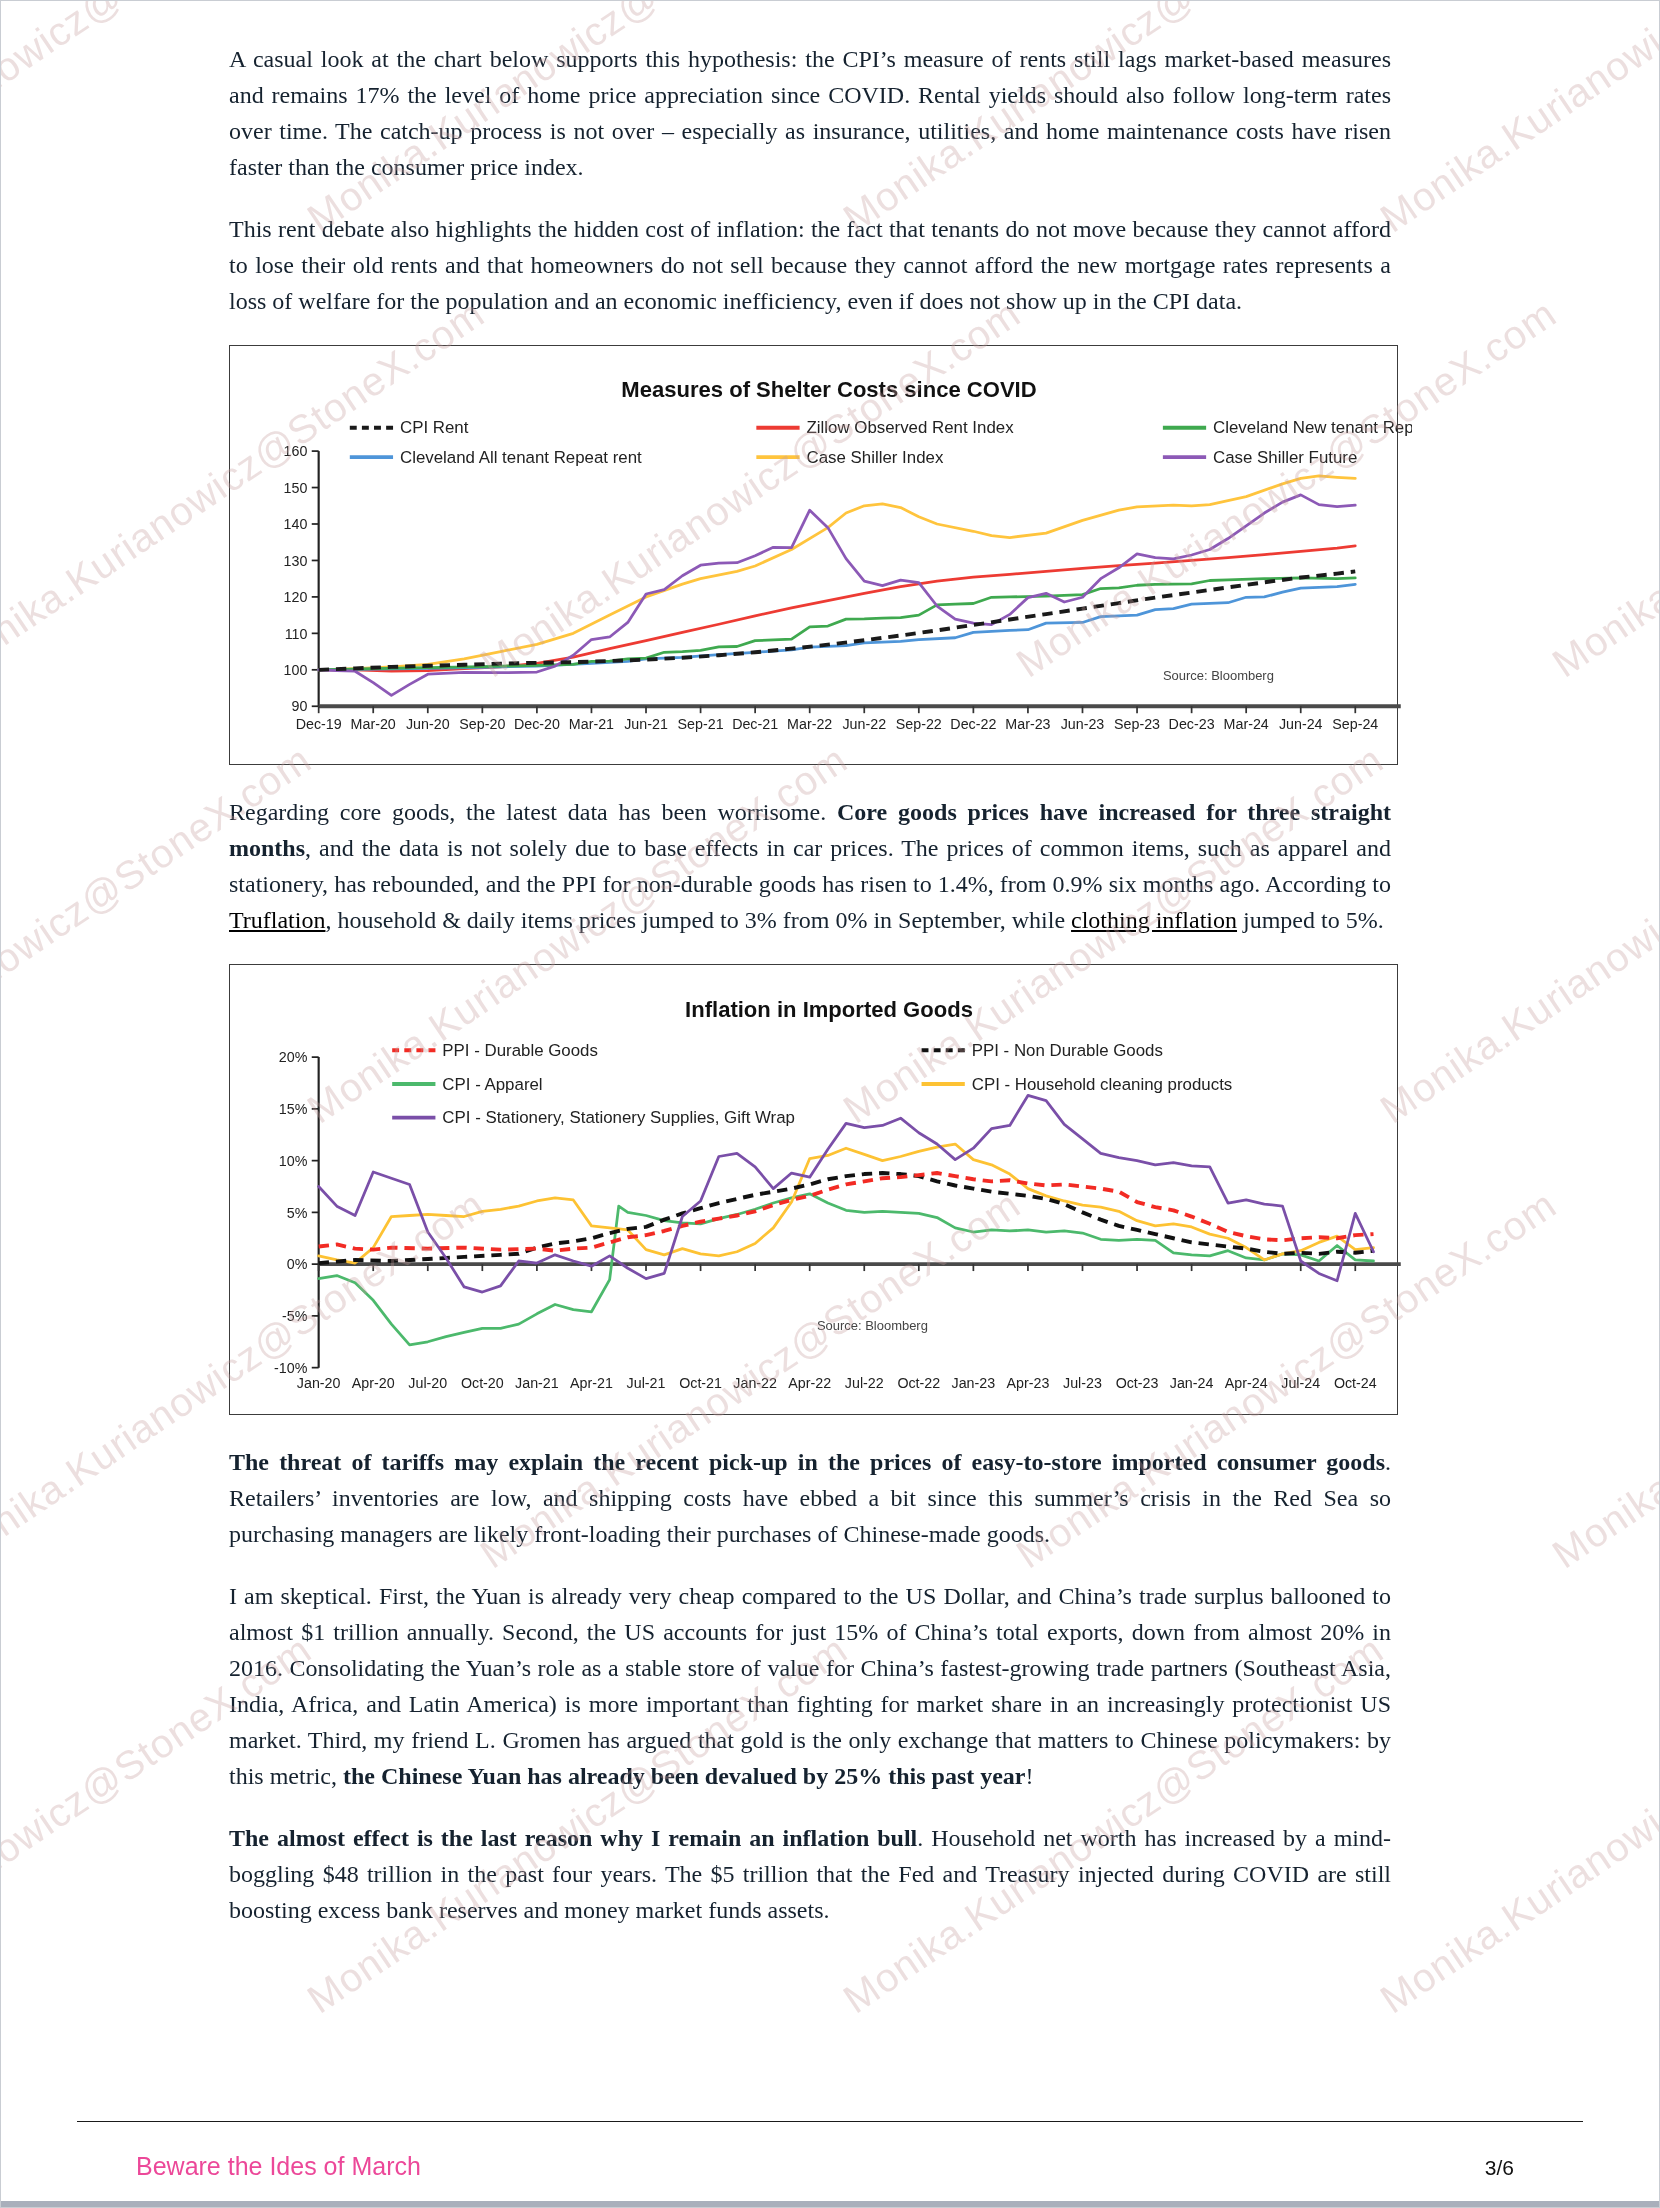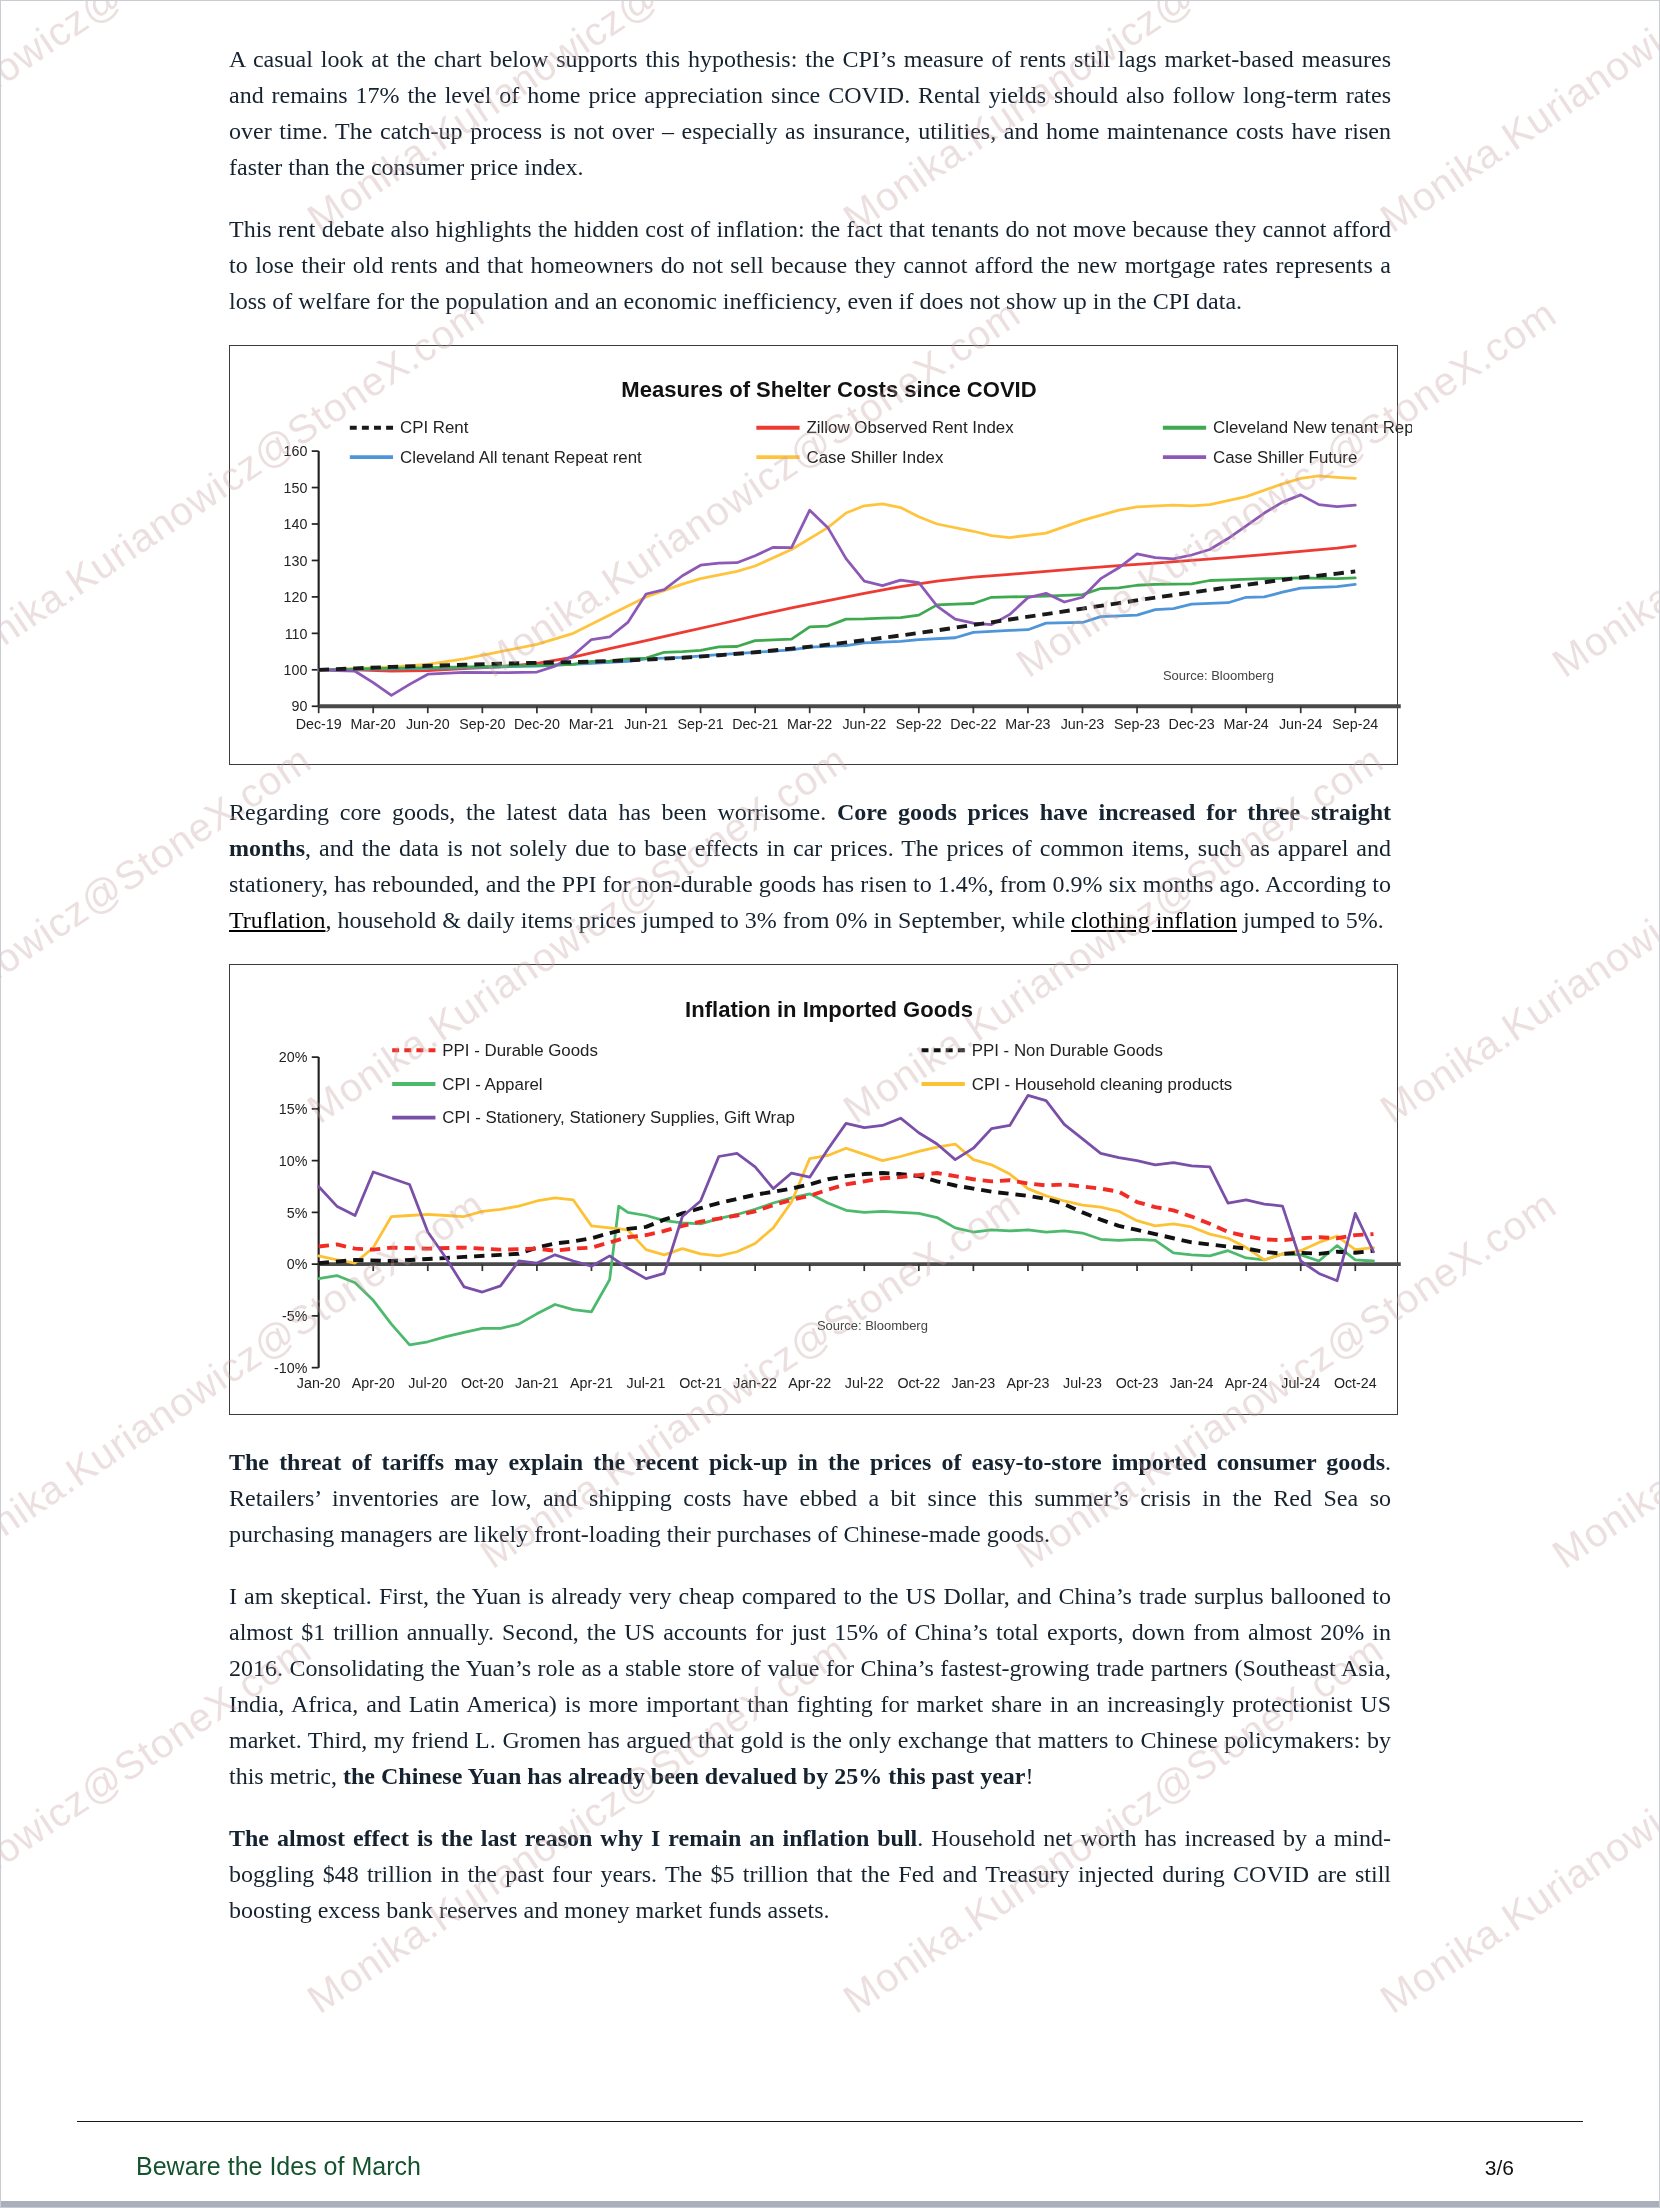--- a/index.html
+++ b/index.html
@@ -13,21 +13,21 @@
   a.lnk{color:#000000;cursor:pointer;}
   figure.chartbox{margin:12px 0 29px 0;border:1.7px solid #3c3c3c;width:1169px;
     box-sizing:border-box;background:#fff;padding:16px;}
   figure.chartbox svg{display:block;width:1166px;height:auto;}
   .wm{position:absolute;left:0;top:0;width:100%;height:100%;z-index:3;pointer-events:none;}
   .wmt{position:absolute;font-family:"Liberation Sans",sans-serif;font-size:40px;
     color:rgba(197,158,158,0.33);transform:rotate(-34deg);transform-origin:left center;
     white-space:nowrap;letter-spacing:0.9px;}
   .footline{position:absolute;left:76px;right:76px;top:2120px;border-top:1.7px solid #1a1a1a;z-index:2;}
   .footer-title{position:absolute;left:135px;top:2151px;font-family:"Liberation Sans",sans-serif;
-    font-size:25px;color:#14532d;z-index:2;}
+    font-size:25px;color:#ec4899;z-index:2;}
   .footer-page{position:absolute;right:145px;top:2155px;font-family:"Liberation Sans",sans-serif;
     font-size:21px;color:#111;z-index:2;text-align:right;}
   .bottombar{position:absolute;left:0;right:0;bottom:0;height:6px;background:#a9afbb;z-index:4;}
 </style>
 </head>
 <body>
 
 <div class="page">
 
   <div class="content">

